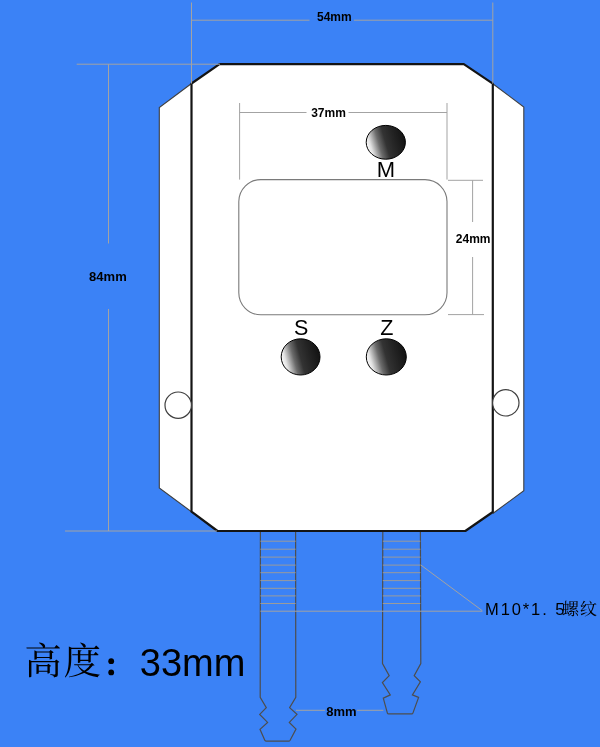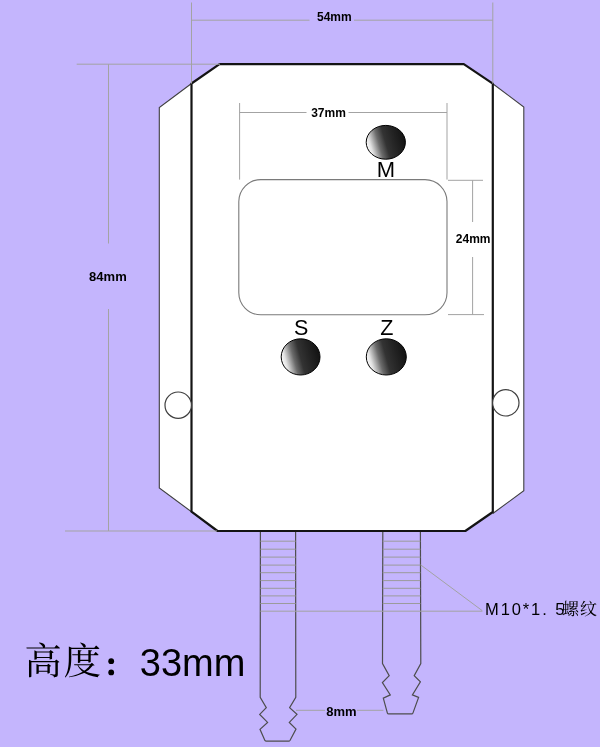--- a/index.html
+++ b/index.html
@@ -1,14 +1,14 @@
 <!DOCTYPE html>
 <html><head><meta charset="utf-8"><title>drawing</title><style>
 html,body{margin:0;padding:0;background:#fff;}
-.page{position:relative;width:600px;height:747px;background:#c4b5fd;overflow:hidden;font-family:"Liberation Sans",sans-serif;}
+.page{position:relative;width:600px;height:747px;background:#3b82f6;overflow:hidden;font-family:"Liberation Sans",sans-serif;}
 </style></head><body>
 <div class="page">
 <svg width="600" height="747" viewBox="0 0 600 747" font-family="Liberation Sans, sans-serif">
 <defs>
 <linearGradient id="btn" x1="0" y1="0.62" x2="0.95" y2="0.38">
           <stop offset="0" stop-color="#ffffff"></stop>
           <stop offset="0.12" stop-color="#e2e2e2"></stop>
           <stop offset="0.34" stop-color="#6b6b6b"></stop>
           <stop offset="0.52" stop-color="#333"></stop>
           <stop offset="0.78" stop-color="#222"></stop>

